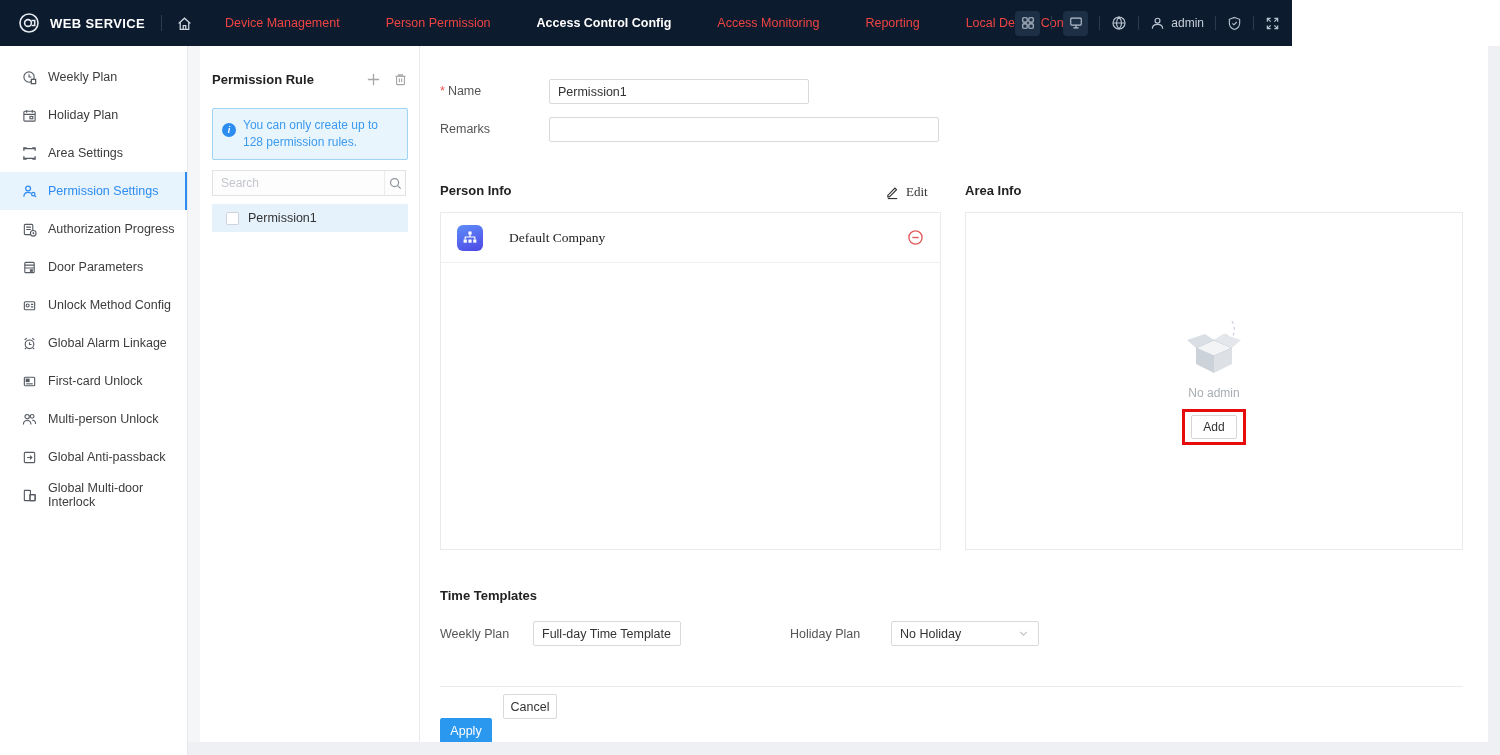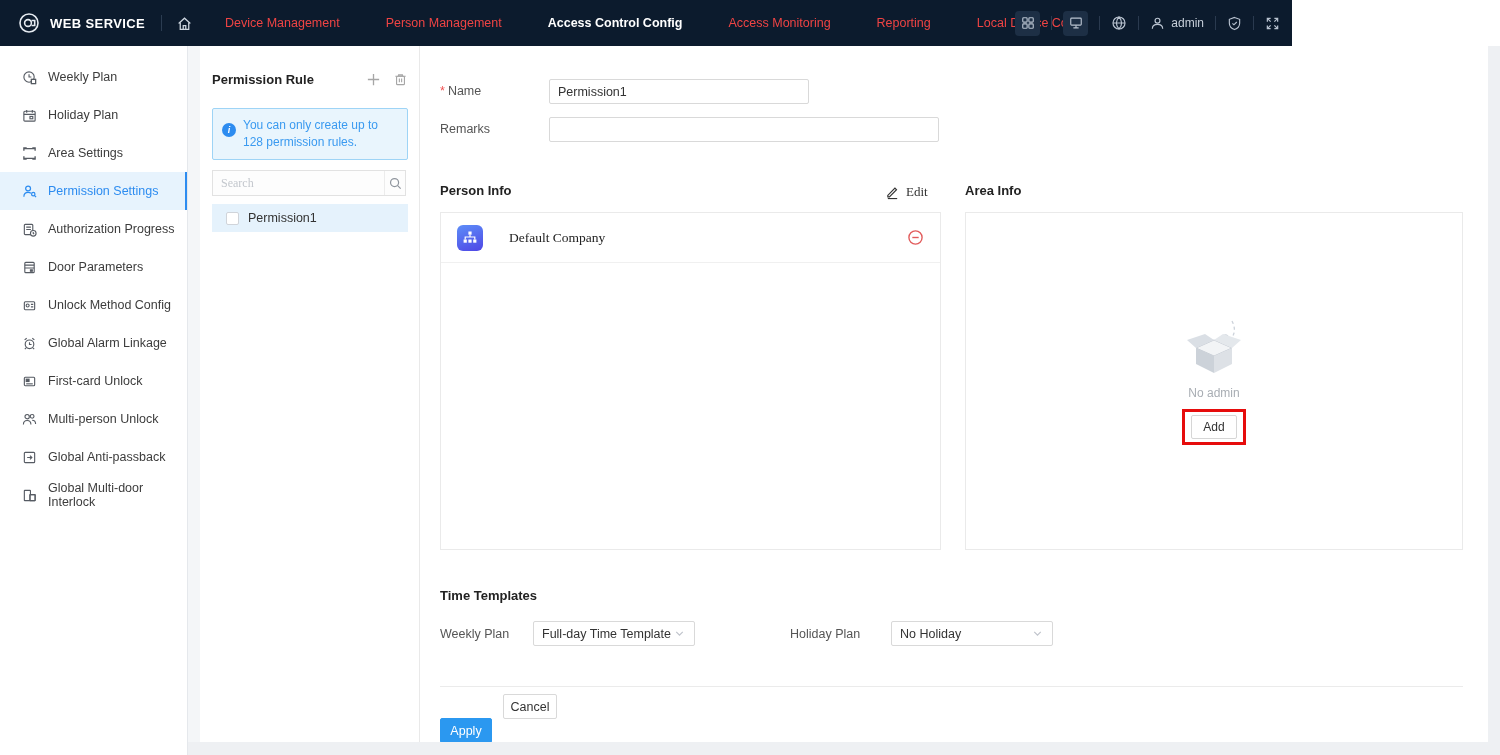--- a/index.html
+++ b/index.html
@@ -35,21 +35,21 @@
 
   
   .rule-panel { position:absolute; left:200px; top:46px; width:220px; height:696px; background:#fff; border-right:1px solid #e9e9e9; }
   .rule-head { position:absolute; left:12px; top:26px; width:196px; display:flex; align-items:center; }
   .rule-title { font-size:13px; font-weight:700; color:#222; }
   .rule-head .spacer { flex:1; }
   .icon-btn { color:#a6a6a6; cursor:pointer; display:flex; margin-left:12px; }
   .notice { position:absolute; left:12px; top:62px; width:196px; min-height:48px; background:#e9f5fd; border:1px solid #9ed4f6; border-radius:2px; display:flex; padding:8px 8px 8px 9px; gap:7px; }
   .info-icon { width:14px; height:14px; border-radius:50%; background:#2d8cf0; color:#fff; font-size:9px; font-weight:700; display:flex; align-items:center; justify-content:center; flex:none; margin-top:6px; font-style:italic; }
   .notice-text { font-size:12px; color:#3a9af0; line-height:17px; }
-  .search-box { position:absolute; left:12px; top:124px; width:194px; height:26px; border:1px solid #e2e2e2; background:#fdfdfd; display:flex; align-items:center;font-family:Liberation Serif, serif; }
+  .search-box { position:absolute; left:12px; top:124px; width:194px; height:26px; border:1px solid #e2e2e2; background:#fdfdfd; display:flex; align-items:center; }
   .search-box input { flex:1; border:none; outline:none; background:transparent; font-size:12px; color:#333; padding:0 8px; font-family:inherit; }
   .search-box input::placeholder { color:#c3c7cd; }
   .search-btn { width:28px; height:100%; display:flex; align-items:center; justify-content:center; border-left:1px solid #ececec; color:#8f959d; cursor:pointer; }
   .rule-row { position:absolute; left:12px; top:158px; width:196px; height:28px; background:#e5f2fc; display:flex; align-items:center; padding-left:14px; gap:9px; cursor:pointer; }
   .checkbox { width:13px; height:13px; border:1px solid #d0d4da; background:#fff; border-radius:2px; flex:none; cursor:pointer; }
   .rule-name { font-size:12.5px; color:#333; }
 
   
   .main { position:absolute; left:421px; top:46px; width:1067px; height:696px; background:#fff; }
   .lbl { position:absolute; font-size:12.5px; color:#555; }
@@ -60,21 +60,21 @@
   .edit-label { font-size:13px; font-family:"Liberation Serif","DejaVu Serif",serif; }
   .panel { position:absolute; border:1px solid #eaeaea; background:#fff; }
   .company-row { height:50px; display:flex; align-items:center; padding:0 16px; border-bottom:1px solid #f0f0f0;gap:12px; }
   .org-icon { width:26px; height:26px; border-radius:6px; background:linear-gradient(160deg,#5d8ef8,#4f46e5); display:flex; align-items:center; justify-content:center; flex:none; }
   .company-name { margin-left:14px; font-size:13.5px; color:#222; font-family:"Liberation Serif","DejaVu Serif",serif; flex:1; }
   .remove-btn { cursor:pointer; display:flex; }
   .empty-wrap { width:100%; height:100%; display:flex; flex-direction:column; align-items:center; justify-content:center; }
   .no-data { font-size:12px; color:#a8adb3; margin-top:4px; }
   .red-highlight { border:3px solid #e60c0c; padding:3px 6px; margin-top:9px; }
   .add-btn { width:46px; height:24px; background:#fff; border:1px solid #d6d6d6; border-radius:2px; font-size:12px; color:#333; font-family:inherit; cursor:pointer; }
-  .select-box { position:absolute; width:162px; height:25px; border:1px solid #d9d9d9; border-radius:2px; display:flex; align-items:center; padding:0 8px; cursor:pointer; background:#fff; }
+  .select-box { position:absolute; width:148px; height:25px; border:1px solid #d9d9d9; border-radius:2px; display:flex; align-items:center; padding:0 8px; cursor:pointer; background:#fff; }
   .select-value { flex:1; font-size:12.5px; color:#333; white-space:nowrap; }
   .divider { position:absolute; left:19px; top:640px; width:1023px; height:1px; background:#ebebeb; }
   .apply-btn { position:absolute; left:19px; top:648px; width:52px; height:25px; background:#2b98f0; border:1px solid #2b98f0; border-radius:2px; color:#fff; font-size:12.5px; font-family:inherit; cursor:pointer;margin-top:24px; }
   .cancel-btn { position:absolute; left:82px; top:648px; width:54px; height:25px; background:#fff; border:1px solid #d9d9d9; border-radius:2px; color:#333; font-size:12.5px; font-family:inherit; cursor:pointer; }
 
   .bottom-strip { position:absolute; left:188px; top:742px; width:1312px; height:13px; background:#eef0f3; }
   .scroll-strip { position:absolute; left:1488px; top:46px; width:12px; height:709px; background:#eef0f3; }
 </style>
 </head>
 <body>
@@ -93,21 +93,21 @@
   <span class="brand-sep"></span>
   <span class="home-btn">
     <svg width="17" height="17" viewBox="0 0 16 16" fill="none" stroke="currentColor" stroke-width="1.2">
       <path d="M2.5 8L8 3l5.5 5"></path>
         <path d="M4 7v6.5h8V7"></path>
         <path d="M6.8 13.5V10h2.4v3.5"></path>
     </svg>
   </span>
   <div class="top-nav">
     <span class="nav-item">Device Management</span>
-    <span class="nav-item">Person Management</span>
+    <span class="nav-item">Person Permission</span>
     <span class="nav-item active">Access Control Config</span>
     <span class="nav-item">Access Monitoring</span>
     <span class="nav-item">Reporting</span>
     <span class="nav-item">Local Device Config</span>
   </div>
   <div class="header-right">
     <span class="hbtn">
       <svg width="14" height="14" viewBox="0 0 16 16" fill="none" stroke="currentColor" stroke-width="1.3">
         <rect x="2" y="2" width="5" height="5" rx="1"></rect>
           <rect x="9" y="2" width="5" height="5" rx="1"></rect>

